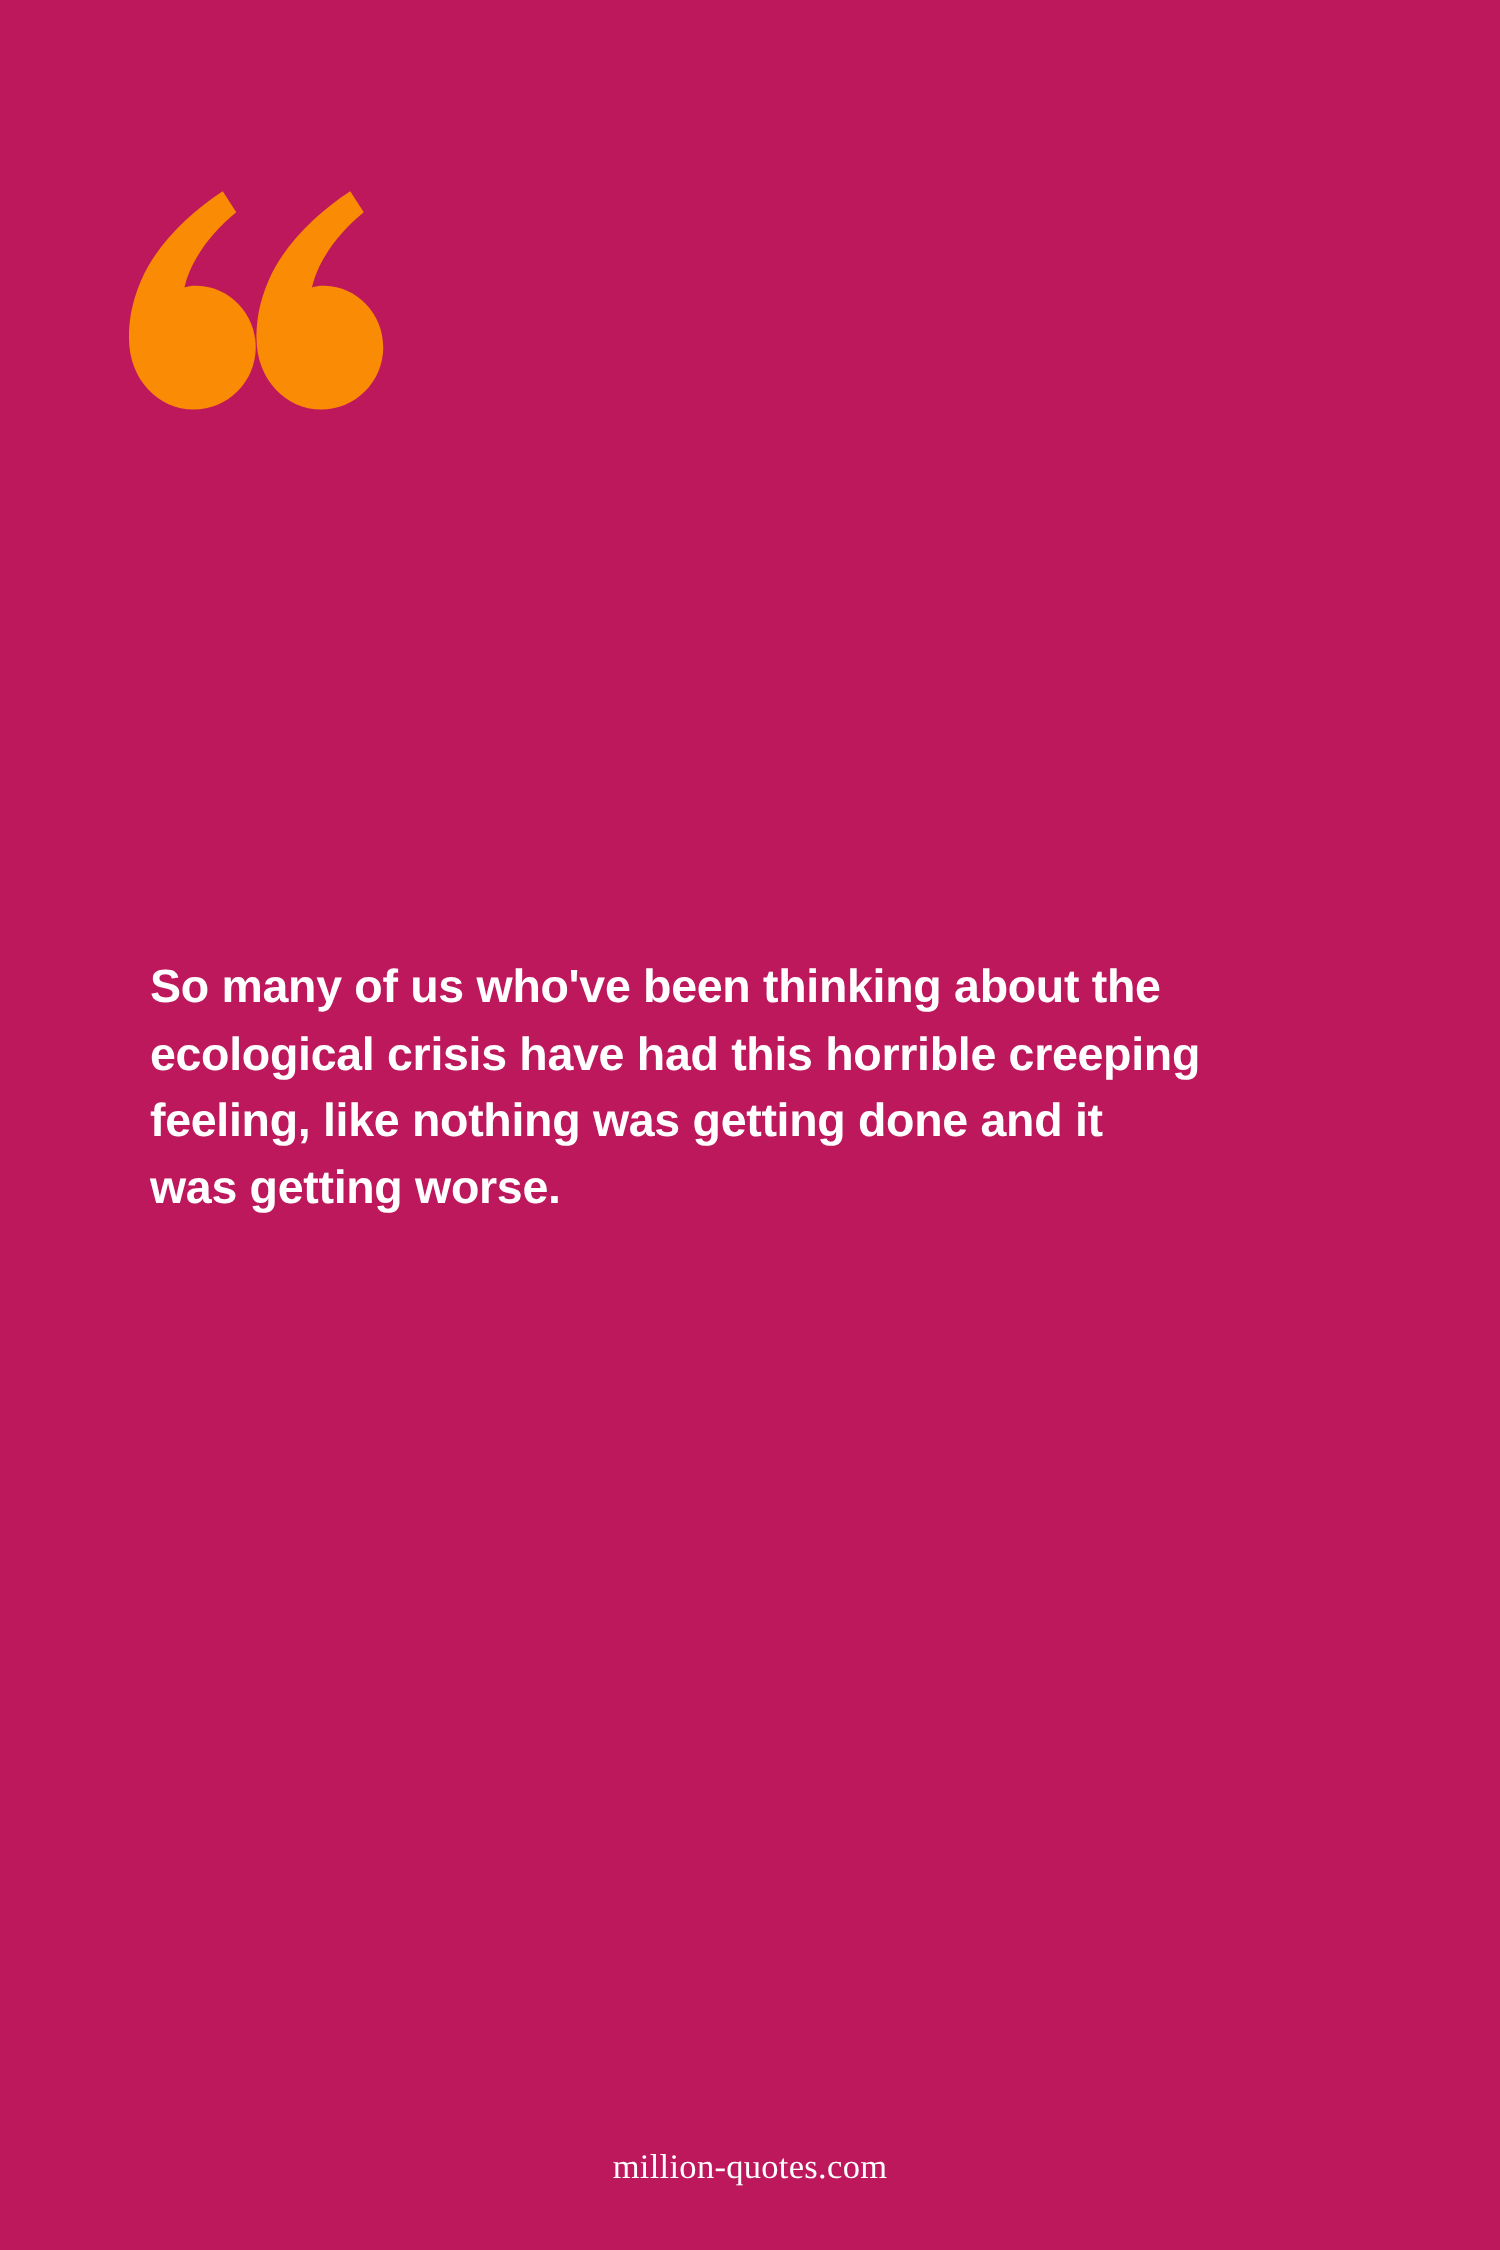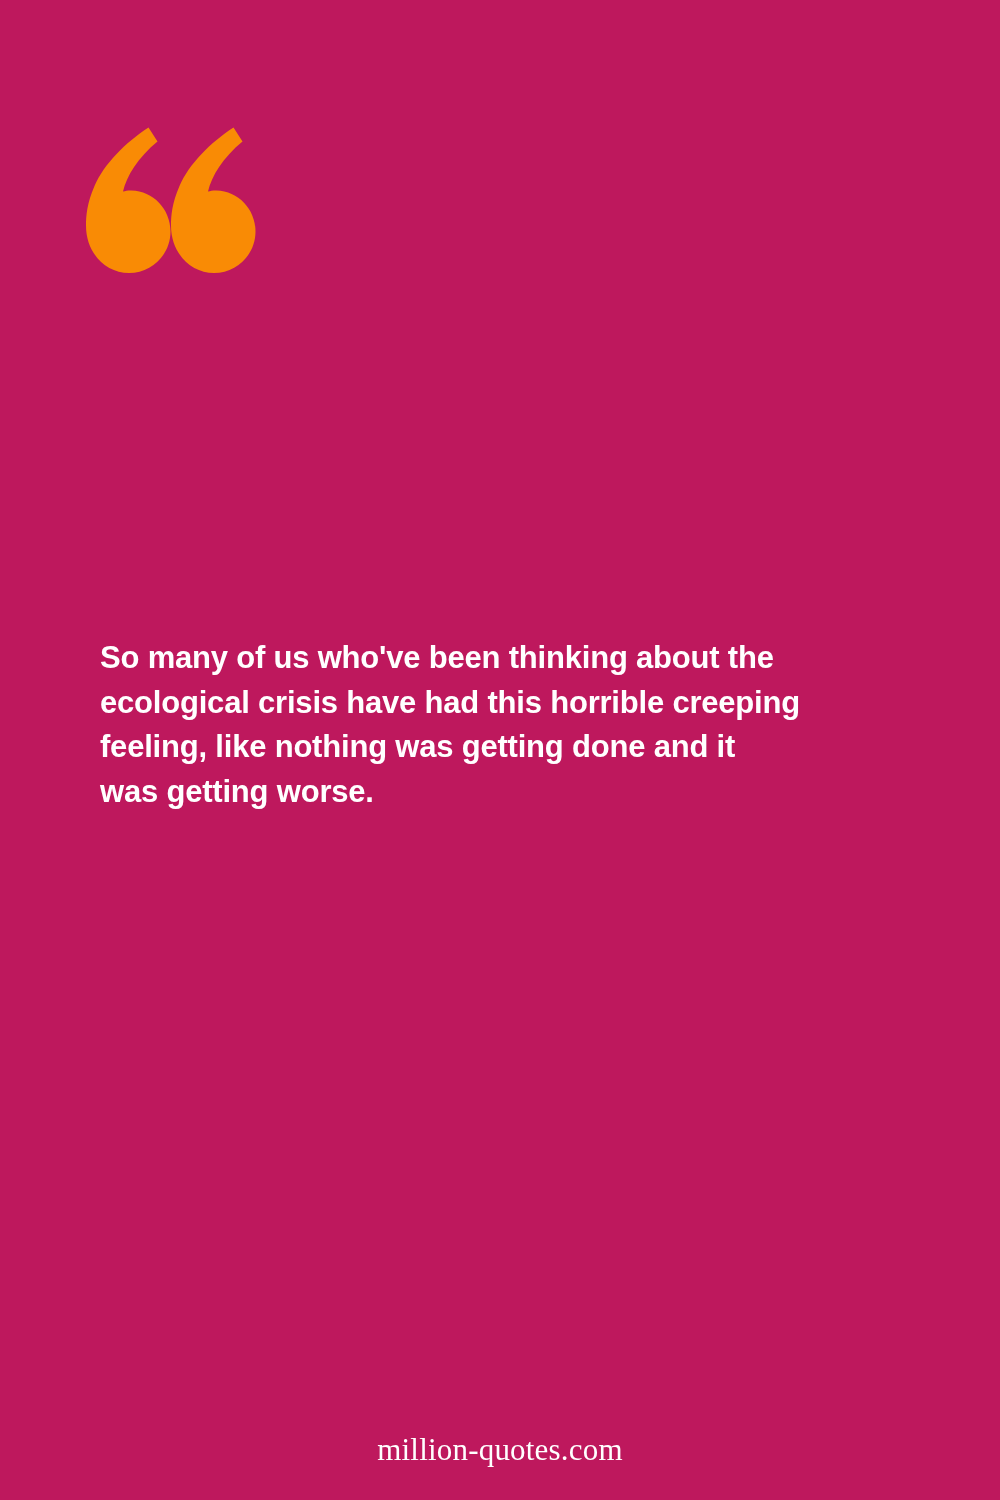--- a/index.html
+++ b/index.html
@@ -71,21 +71,21 @@
   
   #footer {
     position: absolute;
     left: 0;
     top: 1432px;
     width: 1000px;
     margin: 0;
     text-align: center;
     color: #FFFFFF;
     font-family: "Liberation Serif", serif;
-    font-size: 31px;
+    font-size: 23px;
     font-weight: normal;
     letter-spacing: 0.2px;
   }
 </style>
 </head>
 <body>
 
 <div id="poster">
 
   <div id="quote-mark">

